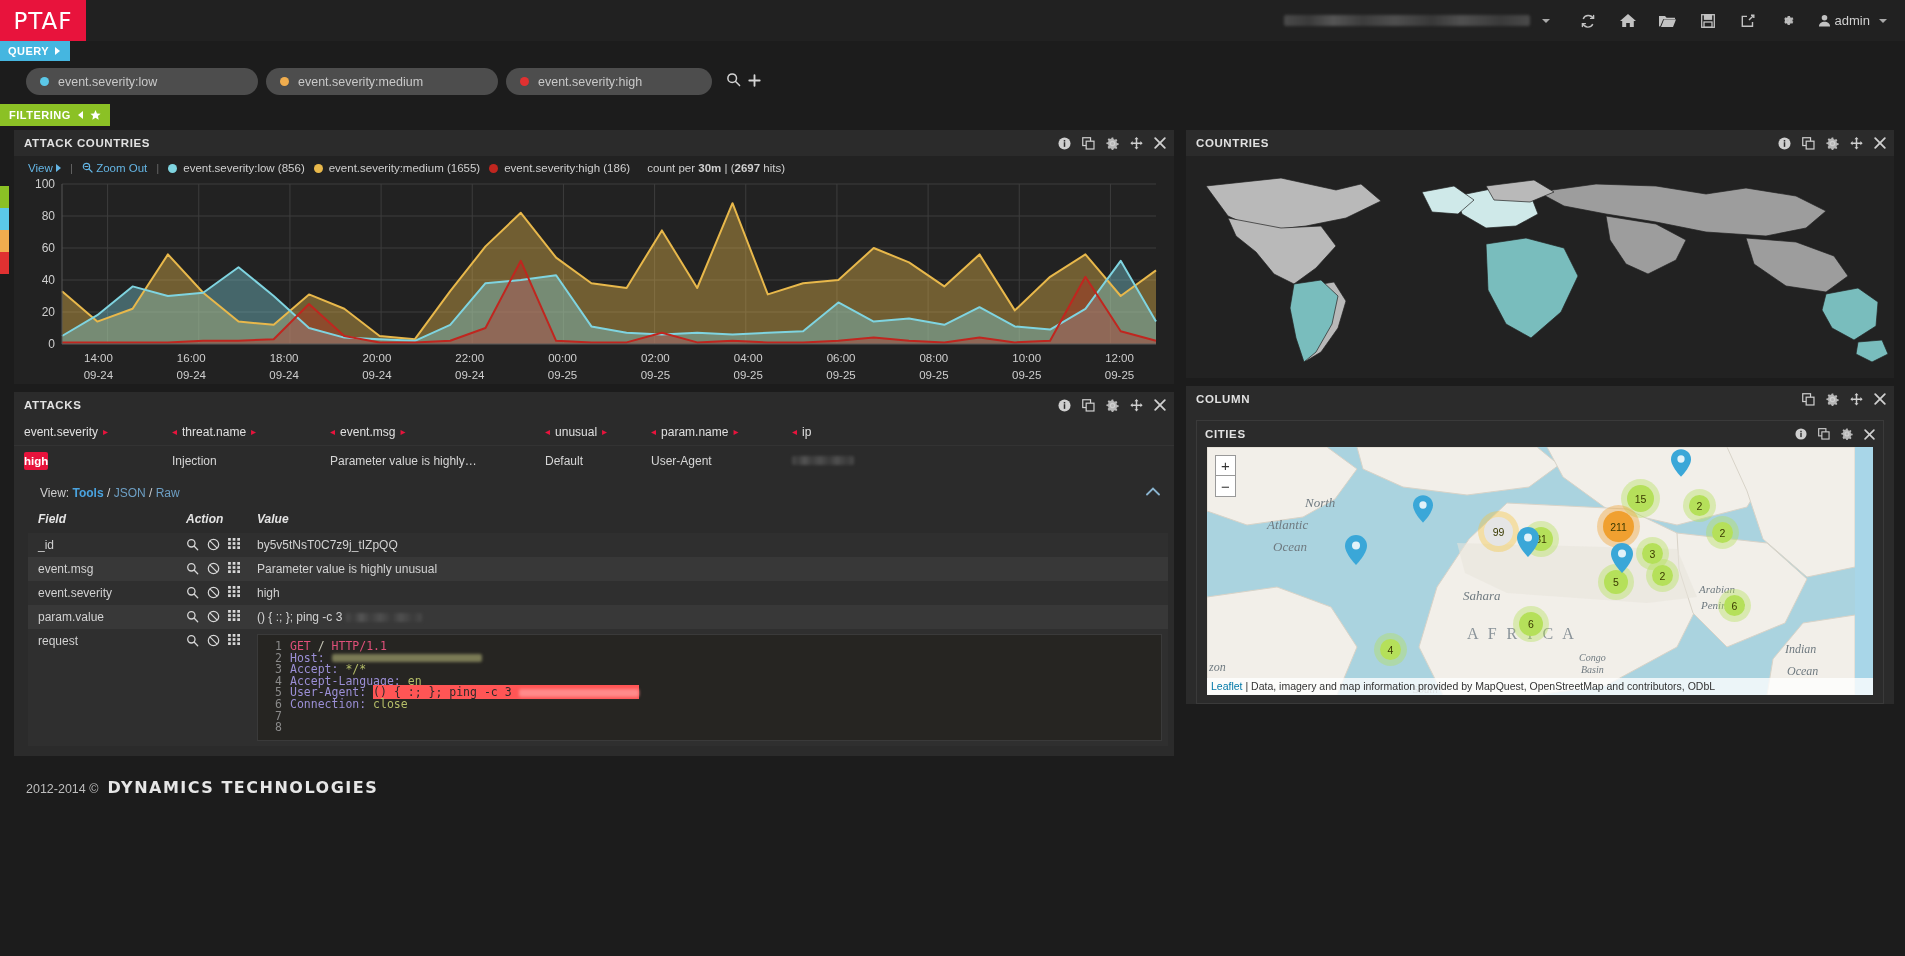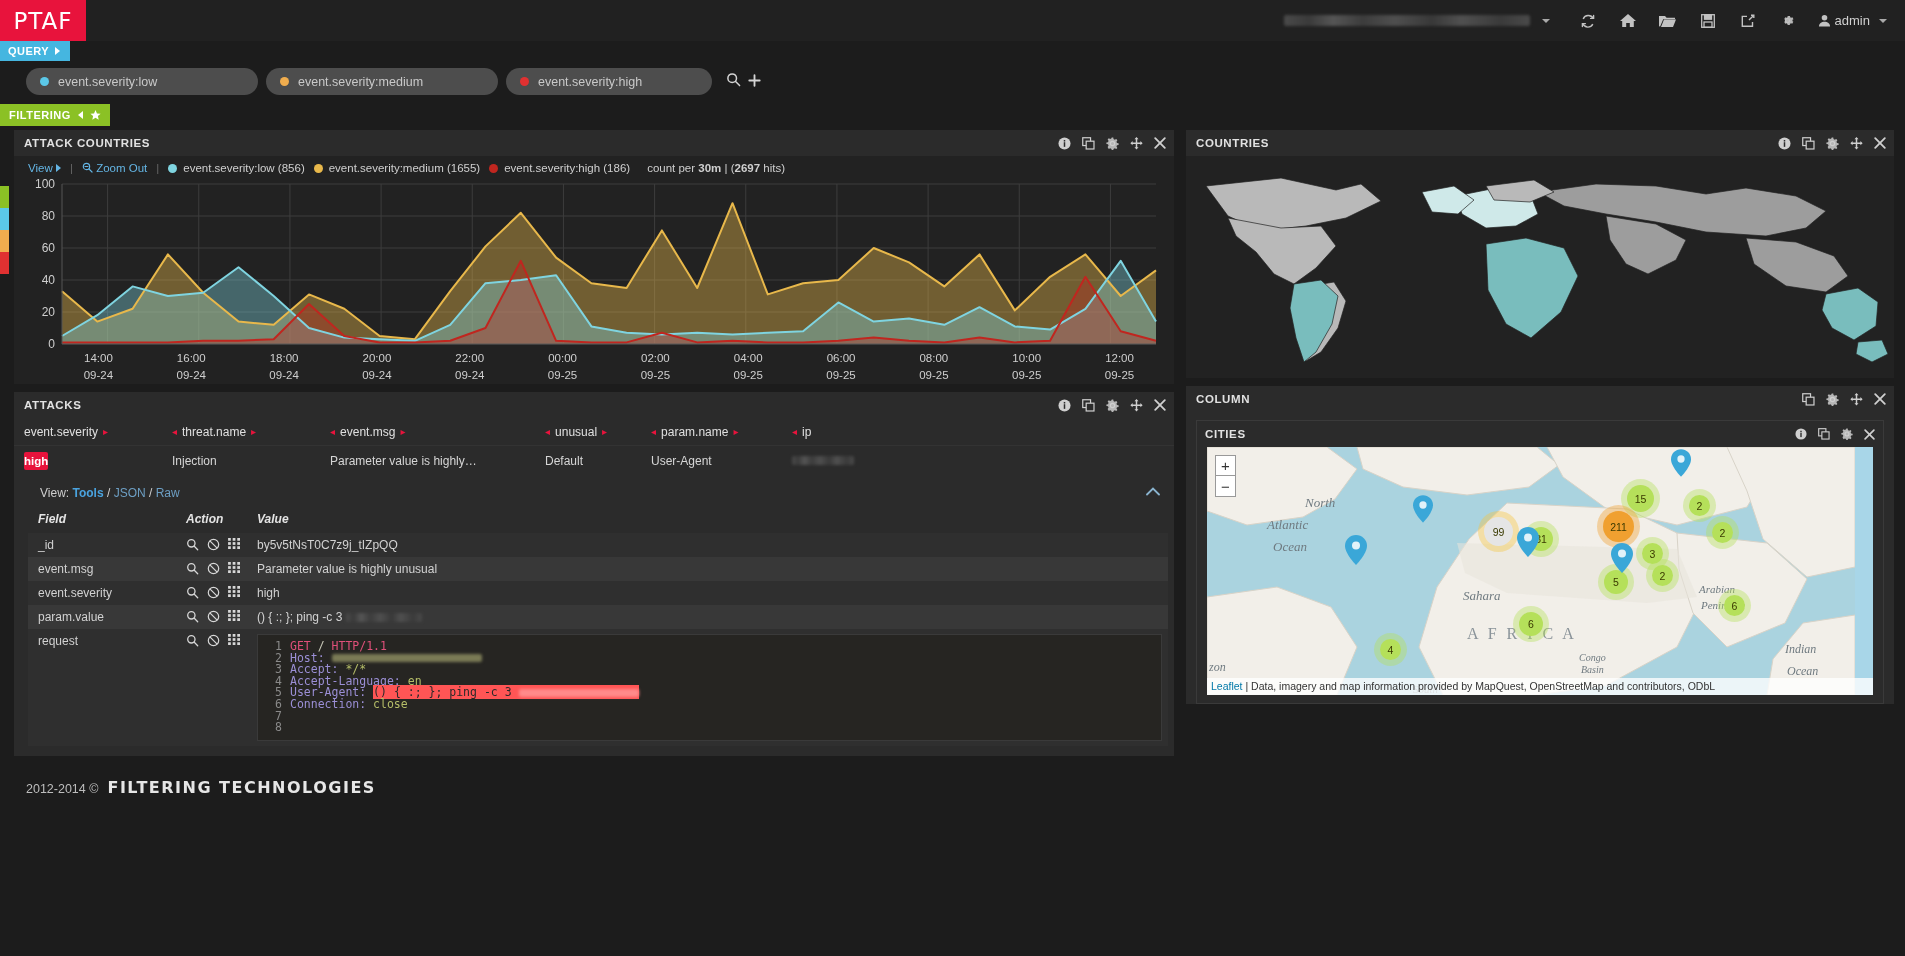--- a/index.html
+++ b/index.html
@@ -943,14 +943,14 @@
             <span>| Data, imagery and map information provided by MapQuest, OpenStreetMap and contributors, ODbL</span>
           </div>
         </div>
       </div>
     </div>
   </div>
 </div>
 
 <div class="footer">
   <span class="foot-c">2012-2014 ©</span>
-  <span class="foot-b">FILTERING TECHNOLOGIES</span>
+  <span class="foot-b">DYNAMICS TECHNOLOGIES</span>
 </div>
 
 </body></html>

